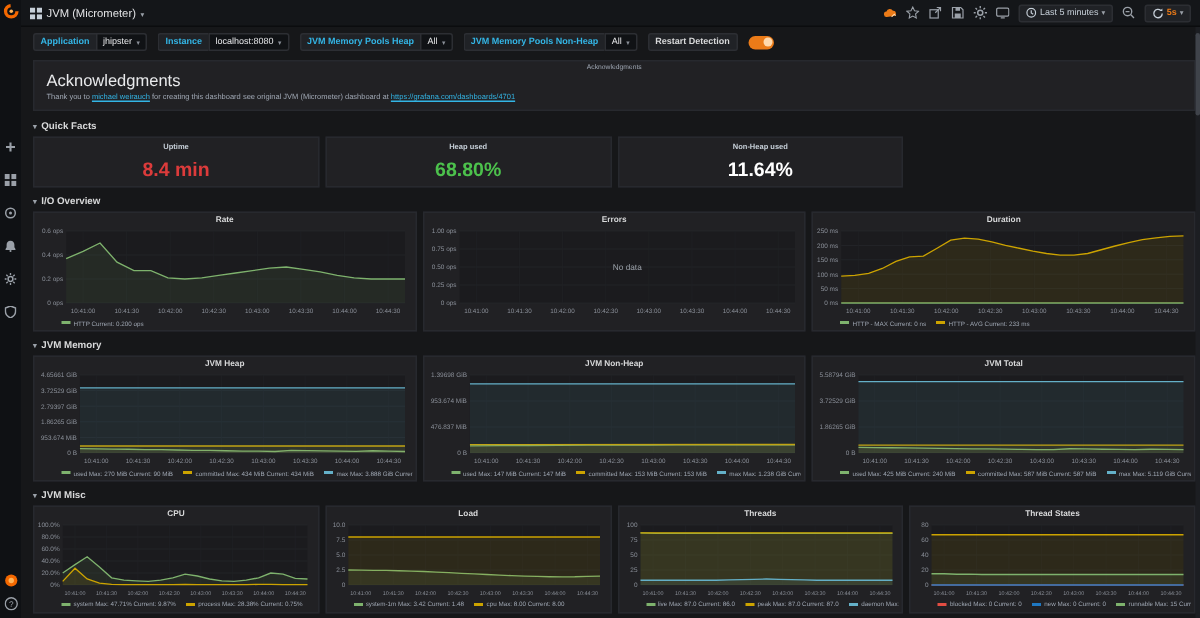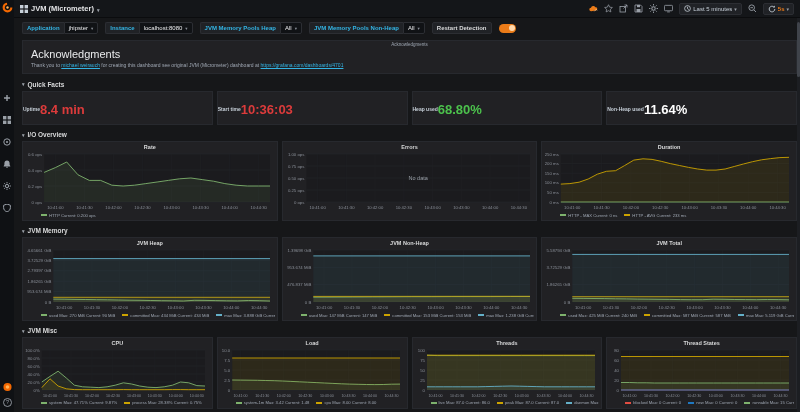--- a/index.html
+++ b/index.html
@@ -10,21 +10,21 @@
 .sidebar{width:14px;background:#0f1114;display:flex;flex-direction:column;align-items:center;
   padding:2px 0;flex-shrink:0}
 .logo{width:11px;height:11px}
 .side-icons{display:flex;flex-direction:column;gap:13px;margin-top:80px;align-items:center}
 .side-bottom{margin-top:auto;display:flex;flex-direction:column;gap:7px;align-items:center;padding-bottom:3px}
 .sic{width:9px;height:9px;display:flex;align-items:center;justify-content:center;color:#9aa0a8}
 
 .main{flex:1;display:flex;flex-direction:column;position:relative;min-width:0}
 .topnav{height:18px;background:#141619;display:flex;align-items:center;padding:0 6px;
   border-bottom:1px solid #0b0c0e;flex-shrink:0}
-.nav-title{display:flex;align-items:flex-end;gap:3px;font-size:7.5px;font-weight:bold;color:#e3e4e6}
+.nav-title{display:flex;align-items:flex-end;gap:3px;font-size:7.5px;font-weight:normal;color:#e3e4e6}
 .nav-caret{color:#9aa0a8;font-size:5px}
 .nav-right{margin-left:auto;display:flex;align-items:center;gap:6px}
 .nav-ic{width:9px;height:9px;display:flex;align-items:center;justify-content:center;color:#9aa0a8}
 .pill{display:flex;align-items:center;gap:2px;background:#202226;border:1px solid #2c2e33;
   border-radius:2px;padding:1px 4px;font-size:6px;color:#c7d0d9;height:12px}
 .pill .orange{color:#eb7b18;font-weight:bold}
 
 .subnav{height:20px;display:flex;align-items:center;gap:7px;padding:0 8px;flex-shrink:0}
 .var{display:flex;align-items:stretch;font-size:6px;height:12px}
 .var-label{color:#33b5e5;background:#202226;padding:0 4px;border:1px solid #2c2e33;border-right:none;
@@ -40,21 +40,21 @@
 .panel{background:#212124;border:1px solid #27292e;position:relative}
 .ack{height:34px;margin-bottom:4px;padding:1px 8px}
 .ack .ptitle{position:absolute;top:1px;left:0;right:0;text-align:center;font-size:4.5px;color:#9fa7b3}
 .ack h1{font-size:11px;font-weight:500;color:#e9eaec;margin-top:6px}
 .ack p{font-size:5px;color:#9fa7b3;margin-top:2px}
 .ack .lnk{color:#33b5e5;text-decoration:underline;cursor:pointer}
 .row-hdr{height:9px;display:flex;align-items:center;gap:3px;font-size:6.5px;font-weight:bold;
   color:#d8d9da;margin:2px 0;cursor:pointer}
 .row-hdr .chev{color:#9aa0a8;font-size:5px}
 .stats-row{display:grid;grid-template-columns:repeat(4,1fr);gap:4px;height:35px;margin-bottom:3px}
-.stat{display:flex;align-items:center}
+.stat{display:flex;flex-direction:column;align-items:center}
 .stat-title{font-size:5px;color:#c7d0d9;margin-top:3px;font-weight:bold}
 .stat-value{font-size:13px;font-weight:bold;margin-top:4px}
 .graph-row{display:grid;gap:4px;margin-bottom:3px}
 .cols3{grid-template-columns:repeat(3,1fr);height:80px}
 .cols3b{grid-template-columns:repeat(3,1fr);height:84px}
 .cols4{grid-template-columns:repeat(4,1fr);height:72px}
 .gpanel{display:flex;flex-direction:column;padding:1px 2px;min-width:0}
 .gtitle{font-size:5.5px;color:#d8d9da;text-align:center;height:8px;line-height:8px;font-weight:bold}
 .gbody{flex:1;min-height:0}
 .glegend{height:8px;display:flex;gap:7px;align-items:center;font-size:4.2px;color:#9fa7b3;
@@ -250,24 +250,20 @@
       </section>
 
       <div class="row-hdr">
         <span class="chev">▾</span>
         <span>Quick Facts</span>
       </div>
       <div class="stats-row">
         <div class="panel stat">
           <div class="stat-title">Uptime</div>
           <div class="stat-value" style="color: rgb(220, 59, 59);">8.4 min</div>
-        </div>
-        <div class="panel stat">
-          <div class="stat-title">Start time</div>
-          <div class="stat-value" style="color: rgb(220, 59, 59);">10:36:03</div>
         </div>
         <div class="panel stat">
           <div class="stat-title">Heap used</div>
           <div class="stat-value" style="color: rgb(76, 193, 76);">68.80%</div>
         </div>
         <div class="panel stat">
           <div class="stat-title">Non-Heap used</div>
           <div class="stat-value" style="color: #ffffff;">11.64%</div>
         </div>
       </div>

